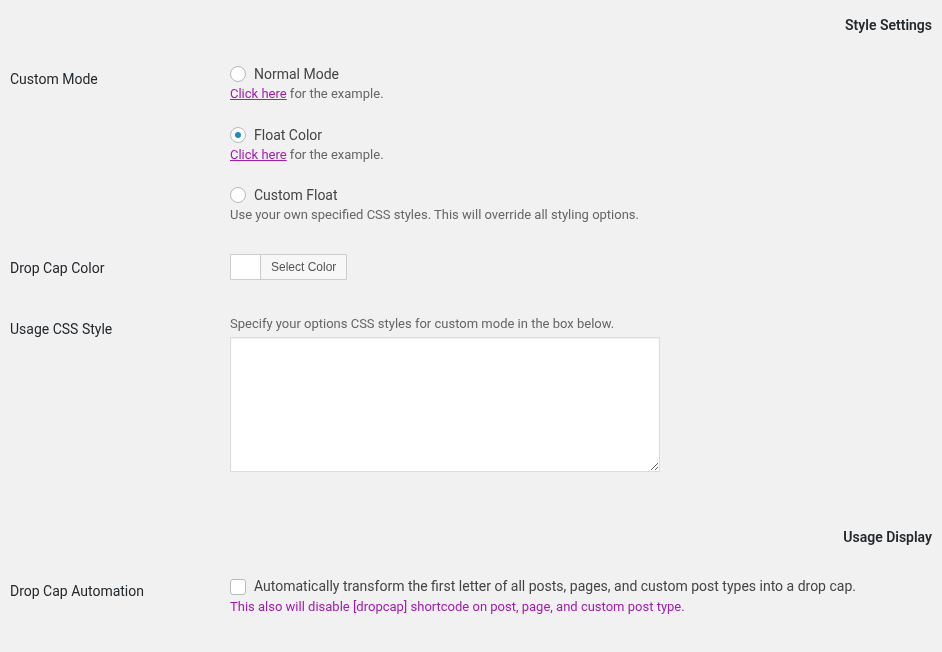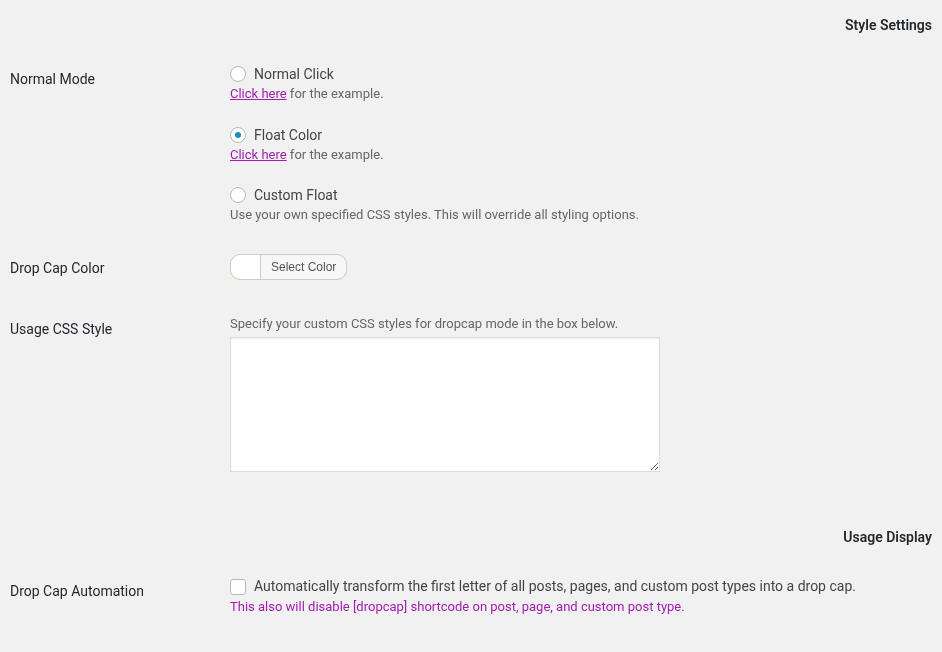--- a/index.html
+++ b/index.html
@@ -93,21 +93,21 @@
       font-size: 13px;
       color: #666;
       margin-left: 0;
     }
     .radio-desc a {
       color: #a21caf;
     }
     .color-picker-wrap {
       display: inline-flex;
       border: 1px solid #ccc;
-      border-radius: 10px;
+      border-radius: 1px;
       overflow: hidden;
       background: #bef264;
     }
     .color-swatch {
       width: 30px;
       height: 24px;
       background: #fff;
       border-right: 1px solid #ccc;
     }
     .color-btn {
@@ -166,26 +166,26 @@
     }
   </style>
 </head>
 <body>
 
 <h3 class="section-title">Style Settings</h3>
 
 <table class="form-table">
   <tbody>
       <tr>
-    <th>Normal Mode</th>
+    <th>Custom Mode</th>
     <td>
       <div class="radio-option">
         <label>
           <input type="radio" name="display_mode" style="">
-          <span>Normal Click</span>
+          <span>Normal Mode</span>
         </label>
         <div class="radio-desc">
           <a href="#">Click here</a><span> for the example.</span>
         </div>
       </div>
 
       <div class="radio-option">
         <label>
           <input type="radio" name="display_mode" checked="" style="">
           <span>Float Color</span>
@@ -211,21 +211,21 @@
       <div class="color-picker-wrap">
         <div class="color-swatch"></div>
         <button type="button" class="color-btn">Select Color</button>
       </div>
     </td>
   </tr>
 
   <tr>
     <th>Usage CSS Style</th>
     <td>
-      <div class="field-desc">Specify your custom CSS styles for dropcap mode in the box below.</div>
+      <div class="field-desc">Specify your options CSS styles for custom mode in the box below.</div>
       <textarea class="css-box" style=""></textarea>
     </td>
   </tr>
 </tbody>
   </table>
 
 <div class="section-gap"></div>
 
 <h3 class="section-title">Usage Display</h3>
 

